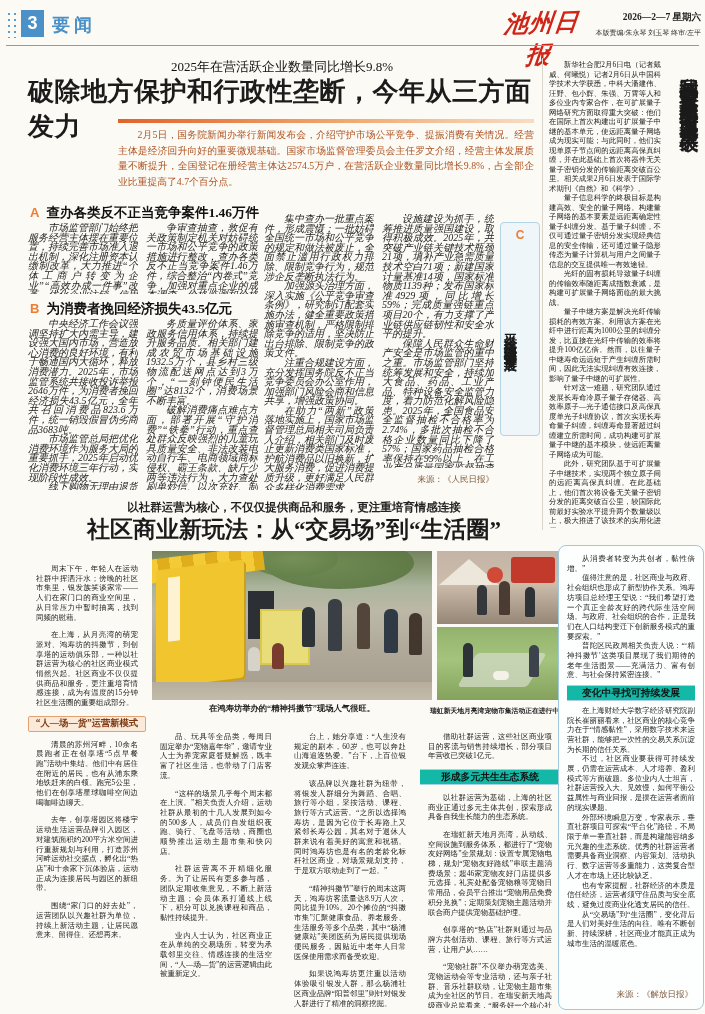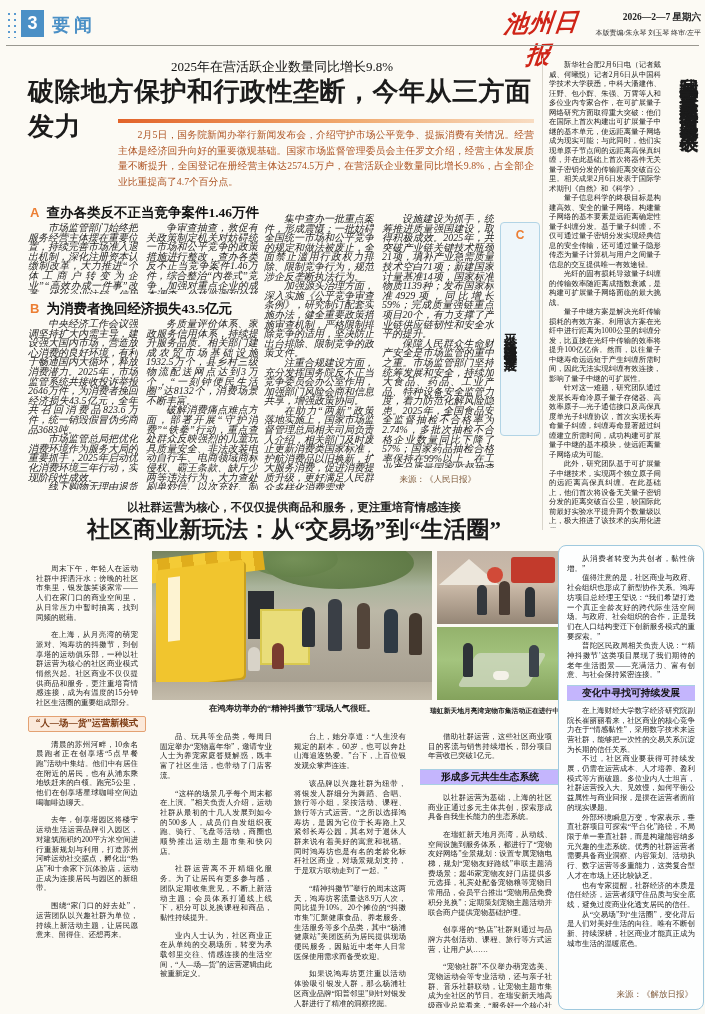--- a/index.html
+++ b/index.html
@@ -36,21 +36,21 @@
   .secA{left:30px;top:204px;}
   .secB{left:30px;top:300px;}
   .tcol{font-size:10px;line-height:9.6px;overflow:hidden;color:#222;font-style:italic;}
   .tcol p{margin:0;text-indent:2em;text-align:justify;}
   .a1{left:28px;top:223px;width:110px;height:71px;}
   .a2{left:146px;top:223px;width:112px;height:71px;}
   .b1{left:28px;top:319px;width:110px;height:171px;}
   .b2{left:146px;top:319px;width:112px;height:171px;}
   .c3{left:264px;top:214px;width:110px;height:276px;}
   .c4{left:382px;top:214px;width:112px;height:254px;}
-  .src-top{left:364px;top:474px;width:112px;text-align:right;font-size:8.5px;color:#7c5636;}
+  .src-top{left:382px;top:474px;width:112px;text-align:right;font-size:8.5px;color:#7c5636;}
   .cbox{left:500px;top:222px;width:38px;height:212px;border:1px solid #b2d4e5;
         background:#eef6fa;border-radius:4px;text-align:center;}
   .cbox .lbl{display:block;color:#ec7e33;font-weight:bold;font-size:12px;margin-top:5px;
              font-family:"Liberation Sans",sans-serif;}
   .vtitle-c{writing-mode:vertical-rl;font-size:13px;font-weight:bold;letter-spacing:2px;
             margin-top:4px;height:182px;}
   .vdiv{left:542px;top:58px;width:1px;height:472px;background:#d9d5cb;}
   
   .qbody{left:549px;top:60px;width:112px;height:468px;font-size:7.4px;line-height:9.5px;
          overflow:hidden;color:#222;}
@@ -97,21 +97,21 @@
   .bcol{font-size:7.5px;line-height:9.7px;overflow:hidden;color:#222;}
   .bcol p{margin:8px;text-indent:2em;text-align:justify;}
   .bc1{left:28px;top:556px;width:118px;height:452px;}
   .bc2{left:152px;top:724px;width:128px;height:284px;}
   .bc3{left:286px;top:724px;width:128px;height:284px;}
   .bc4{left:420px;top:724px;width:140px;height:284px;}
   .subhead-orange{text-indent:0 !important;text-align:center !important;font-weight:bold;
         font-size:9.3px;color:#7c3a12;background:#fbe9da;border:1px solid #e3a172;
         padding:2px 0;margin:4px 0 !important;border-radius:2px;}
   .subhead-blue{text-indent:0 !important;text-align:center !important;font-weight:bold;
-        font-size:9.8px;color:#111;background:#c4b5fd;border-top:1px solid #a9cfe3;
+        font-size:9.8px;color:#111;background:#14b8a6;border-top:1px solid #a9cfe3;
         border-bottom:1px solid #a9cfe3;padding:2px 0;margin:5px 0 !important;}
   .box5{left:558px;top:545px;width:144px;height:463px;border:1px solid #9fc9de;
         border-radius:8px;background:#fdfefe;}
   .box5-inner{position:absolute;left:8px;top:8px;width:128px;height:420px;overflow:hidden;
         font-size:7.5px;line-height:9.7px;color:#222;}
   .box5-inner p{margin:0;text-indent:2em;text-align:justify;}
   .src-bot{position:absolute;right:10px;bottom:8px;font-size:8.5px;color:#7c5636;}
 </style>
 </head>
 <body>

